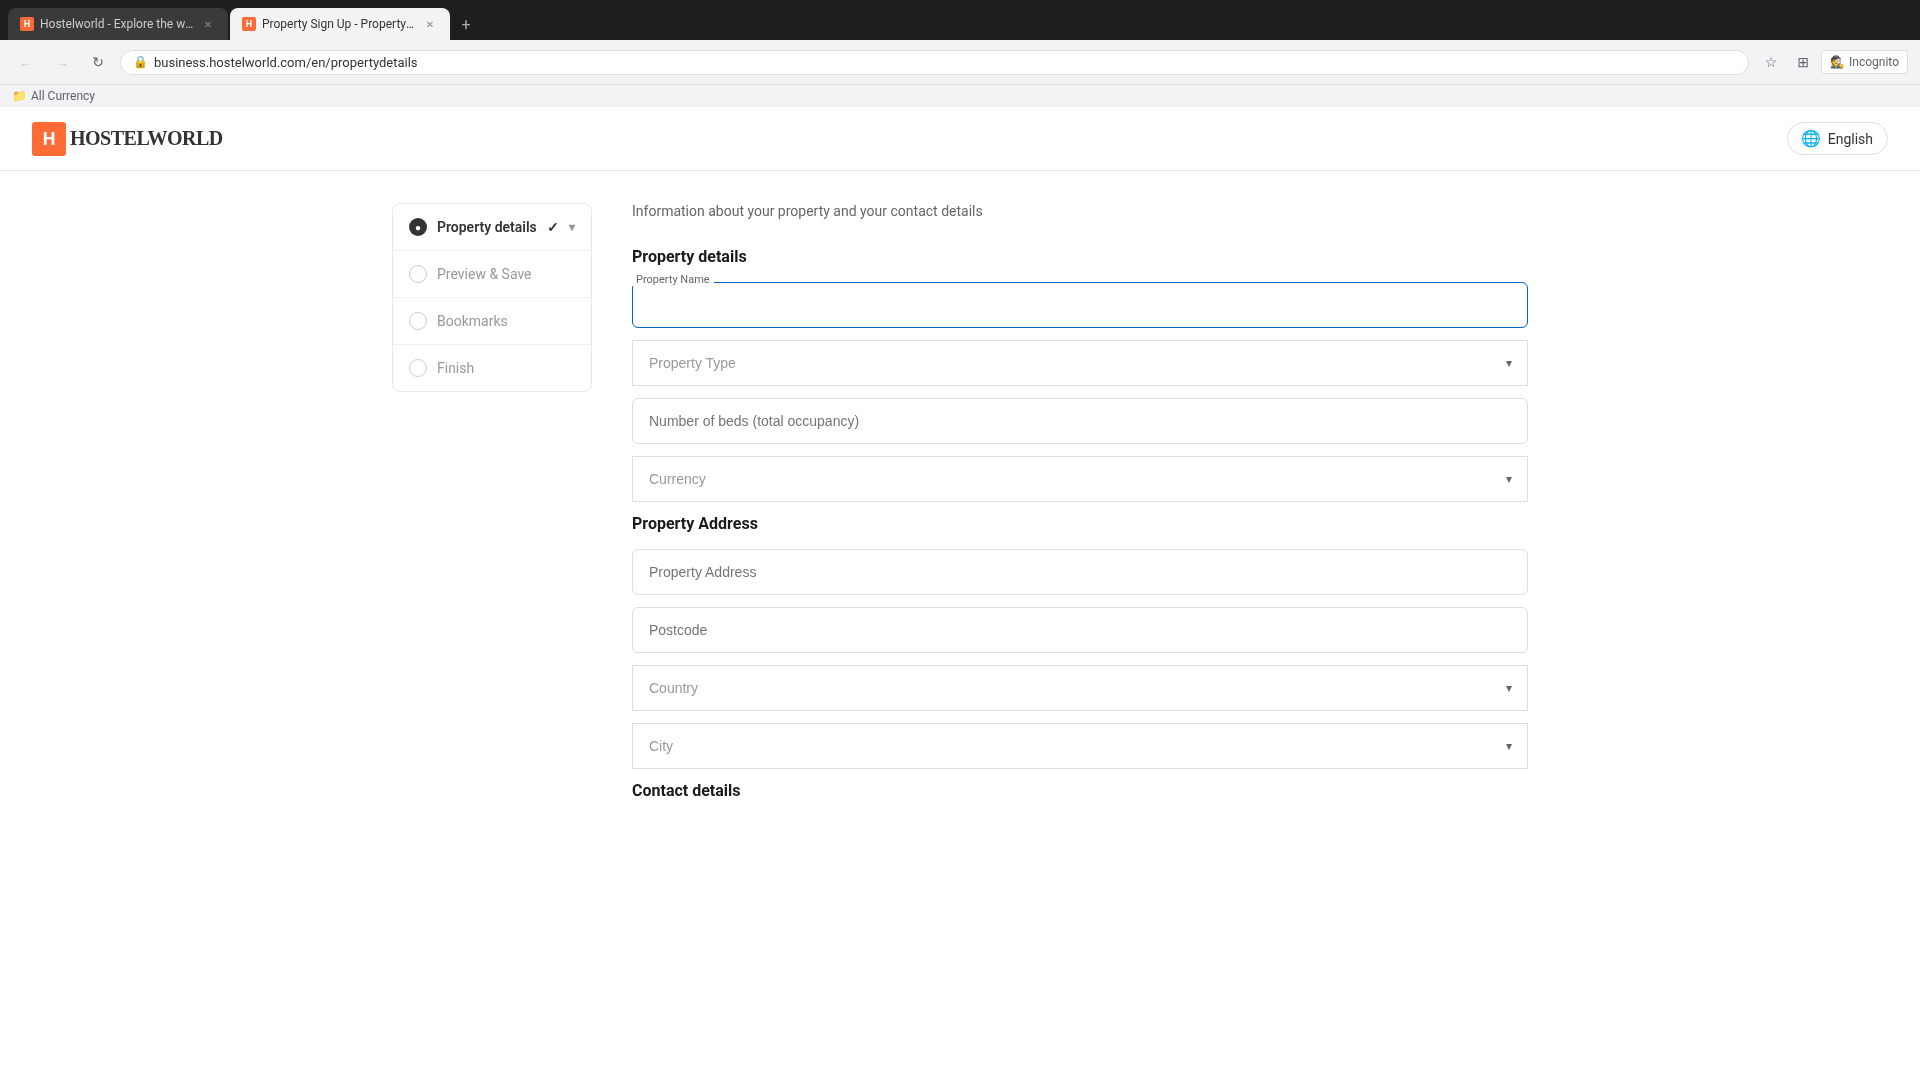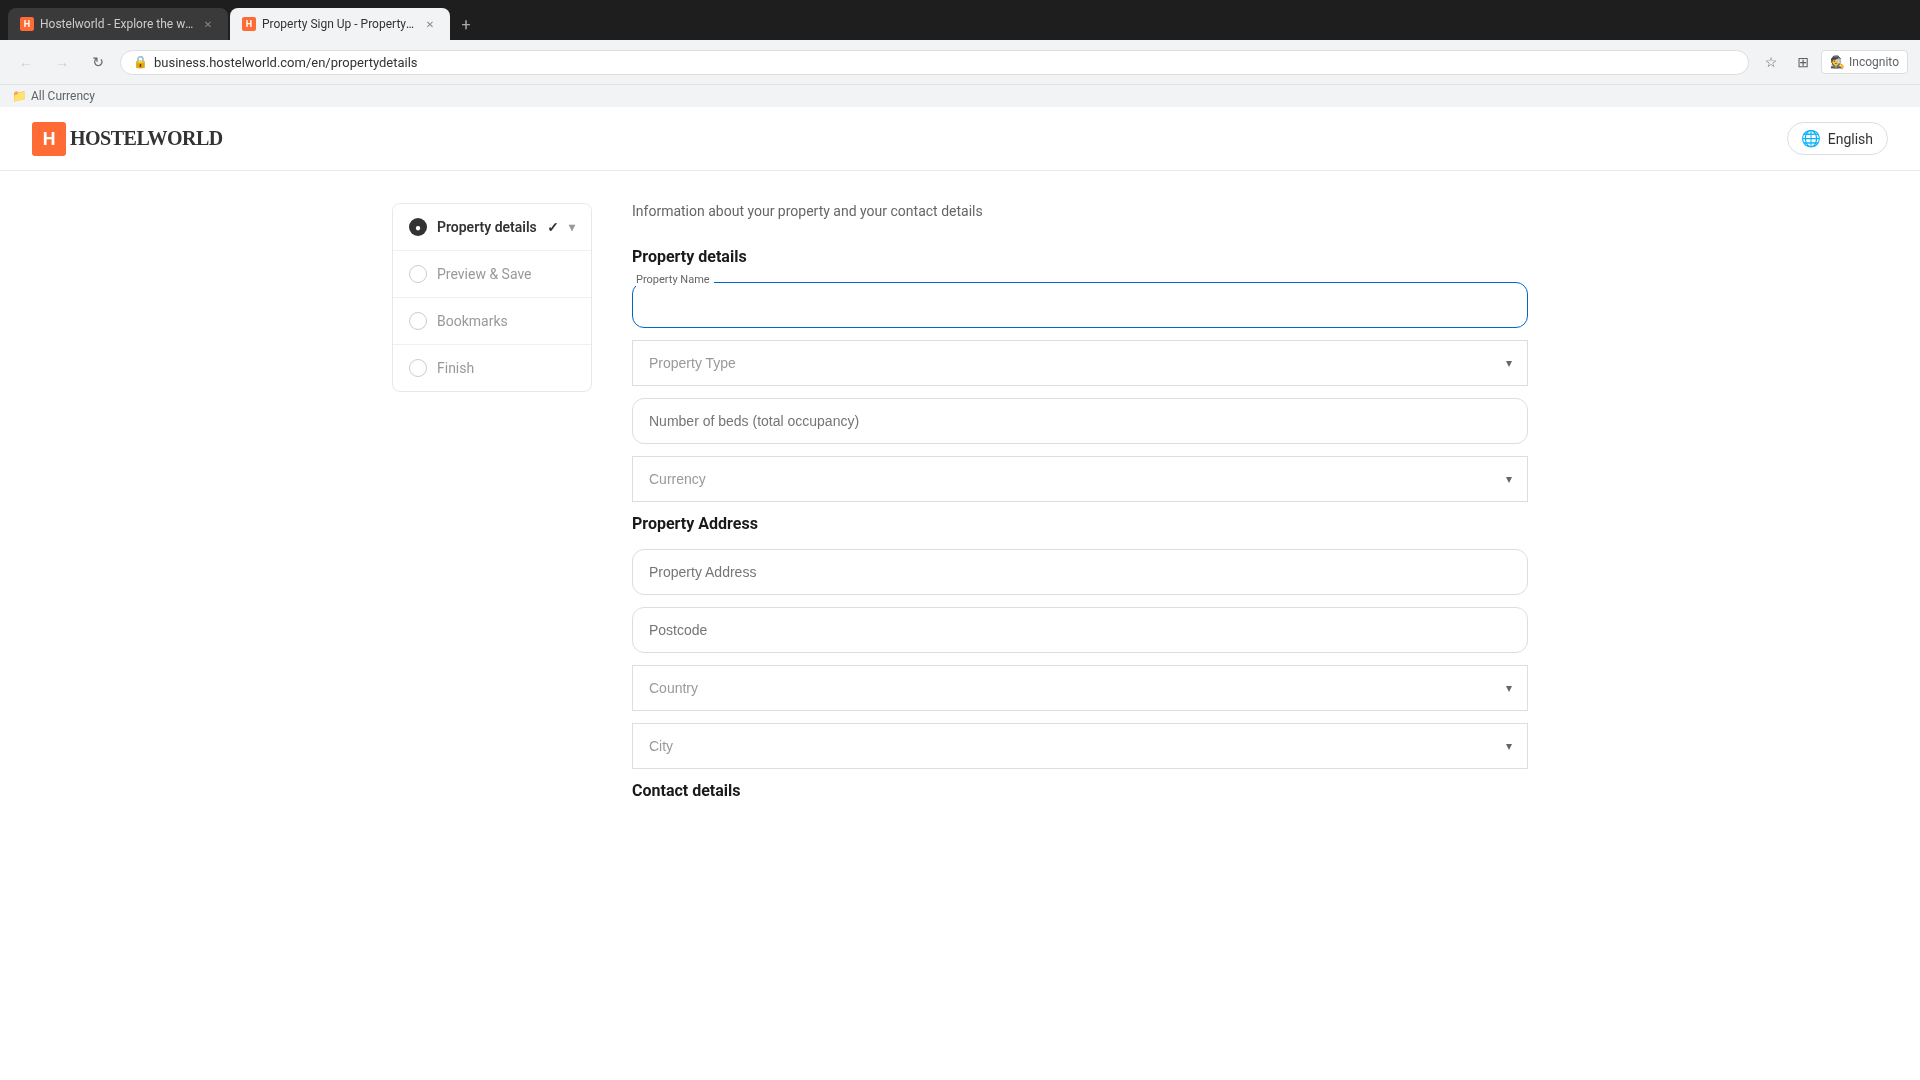--- a/index.html
+++ b/index.html
@@ -283,21 +283,21 @@
 
     .form-group {
       margin-bottom: 12px;
       position: relative;
     }
 
     .form-input {
       width: 100%;
       padding: 14px 16px;
       border: 1.5px solid #0066cc;
-      border-radius: 12px;
+      border-radius: 6px;
       font-size: 14px;
       color: #701a75;
       outline: none;
       background: #fff;
     }
     .form-input.unfocused {
       border: 1.5px solid #ddd;
     }
     .form-label-floating {
       position: absolute;

